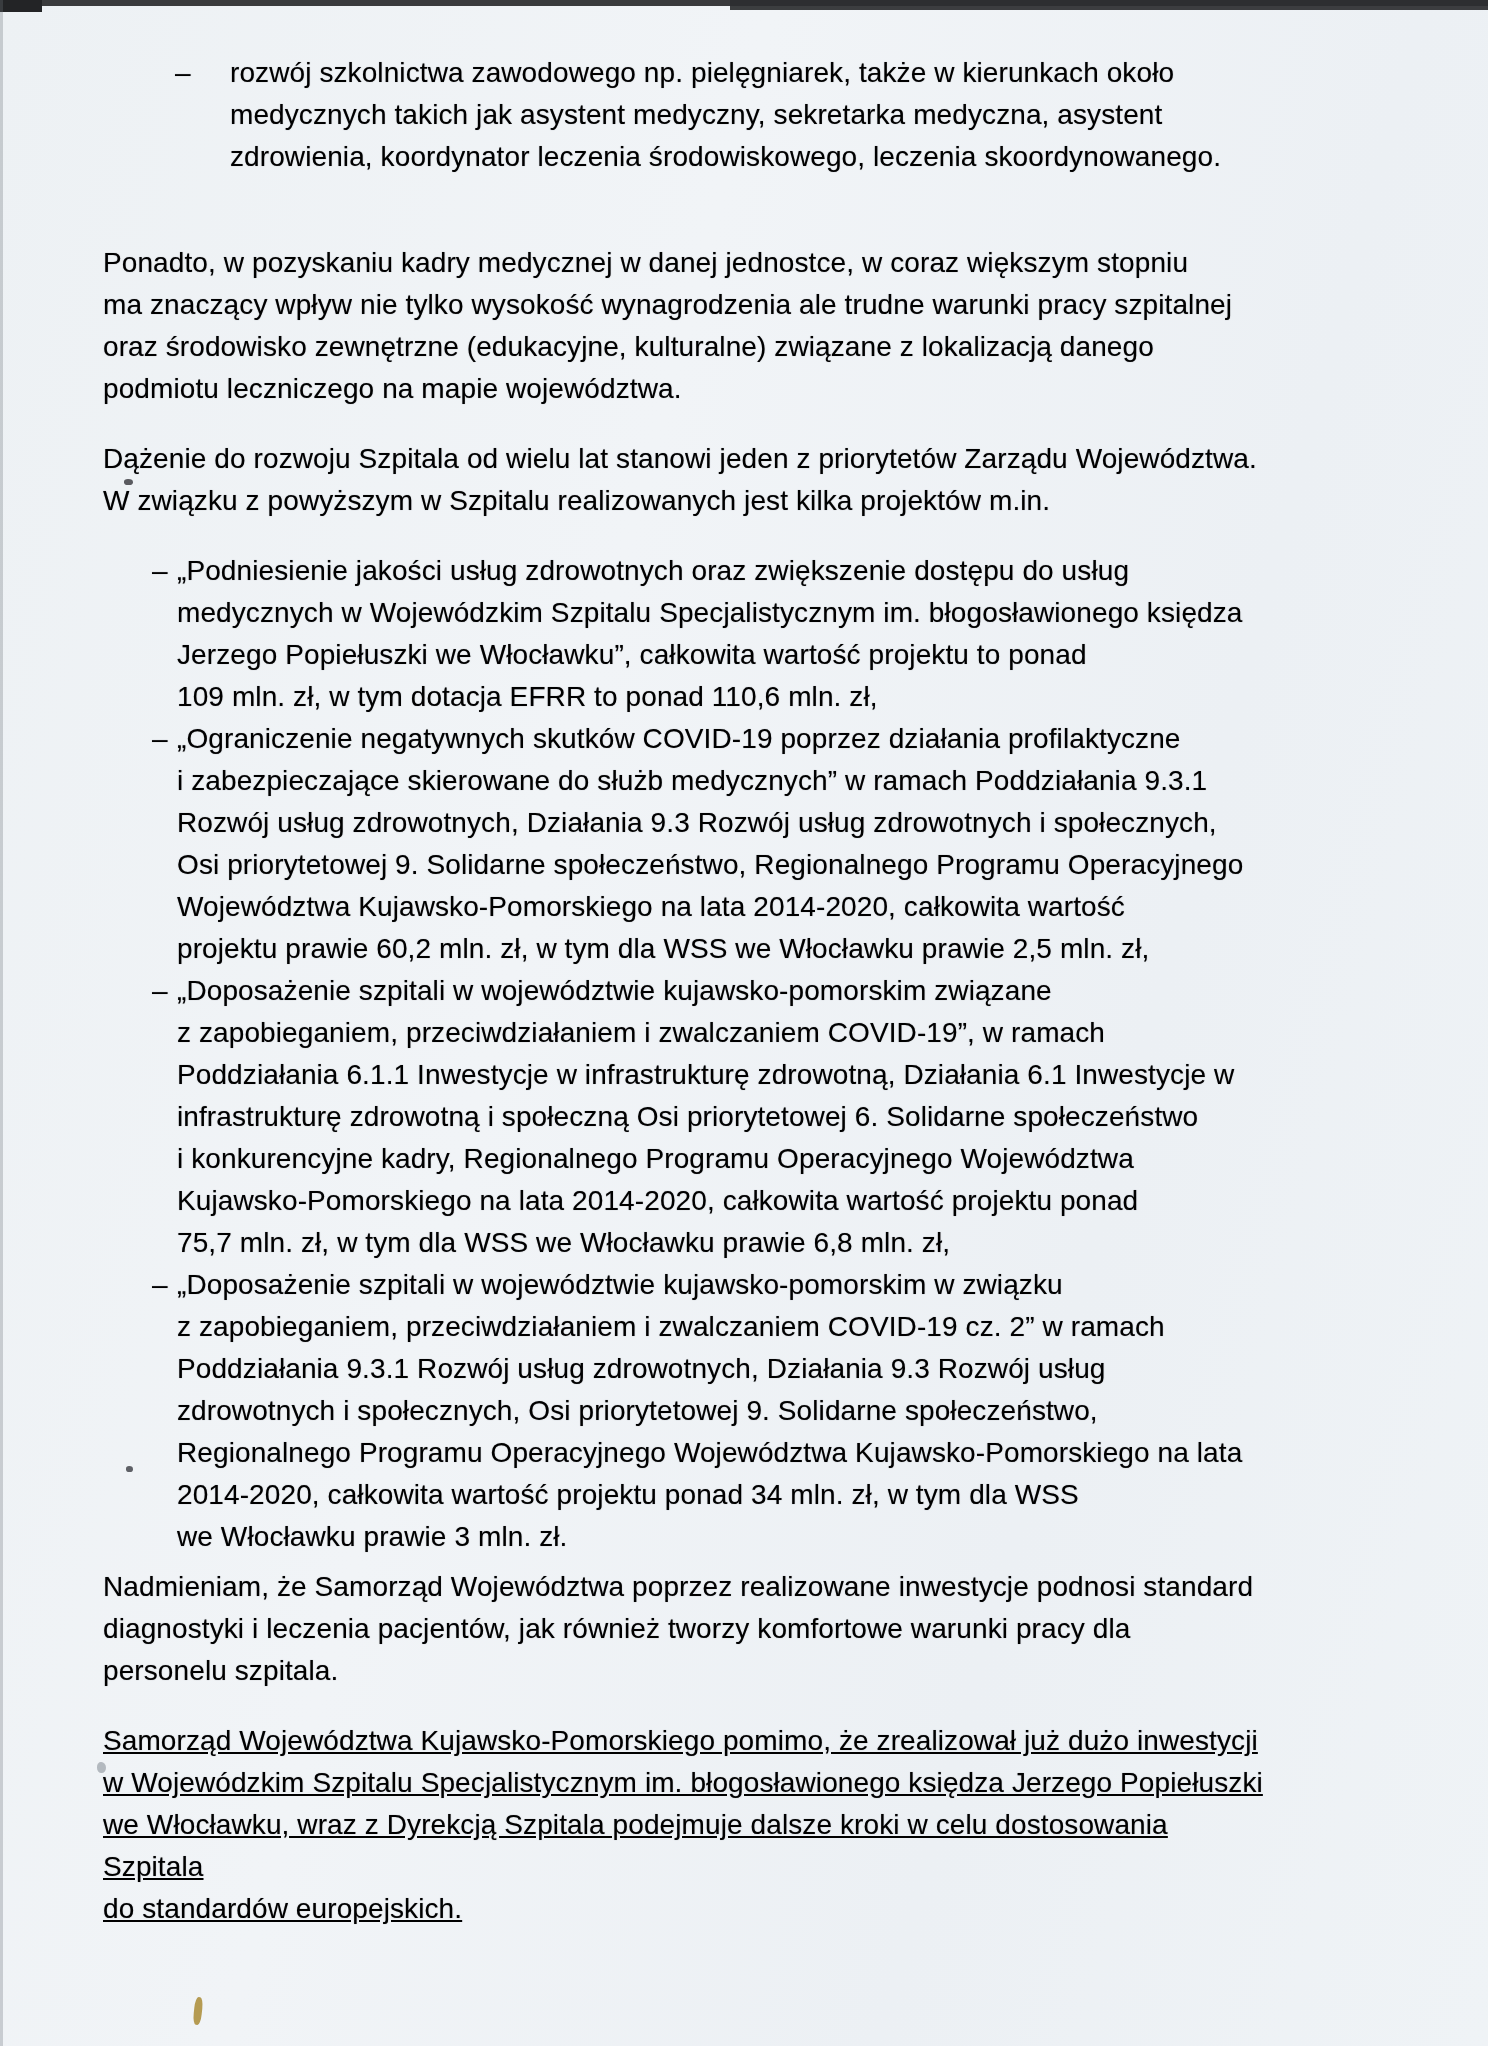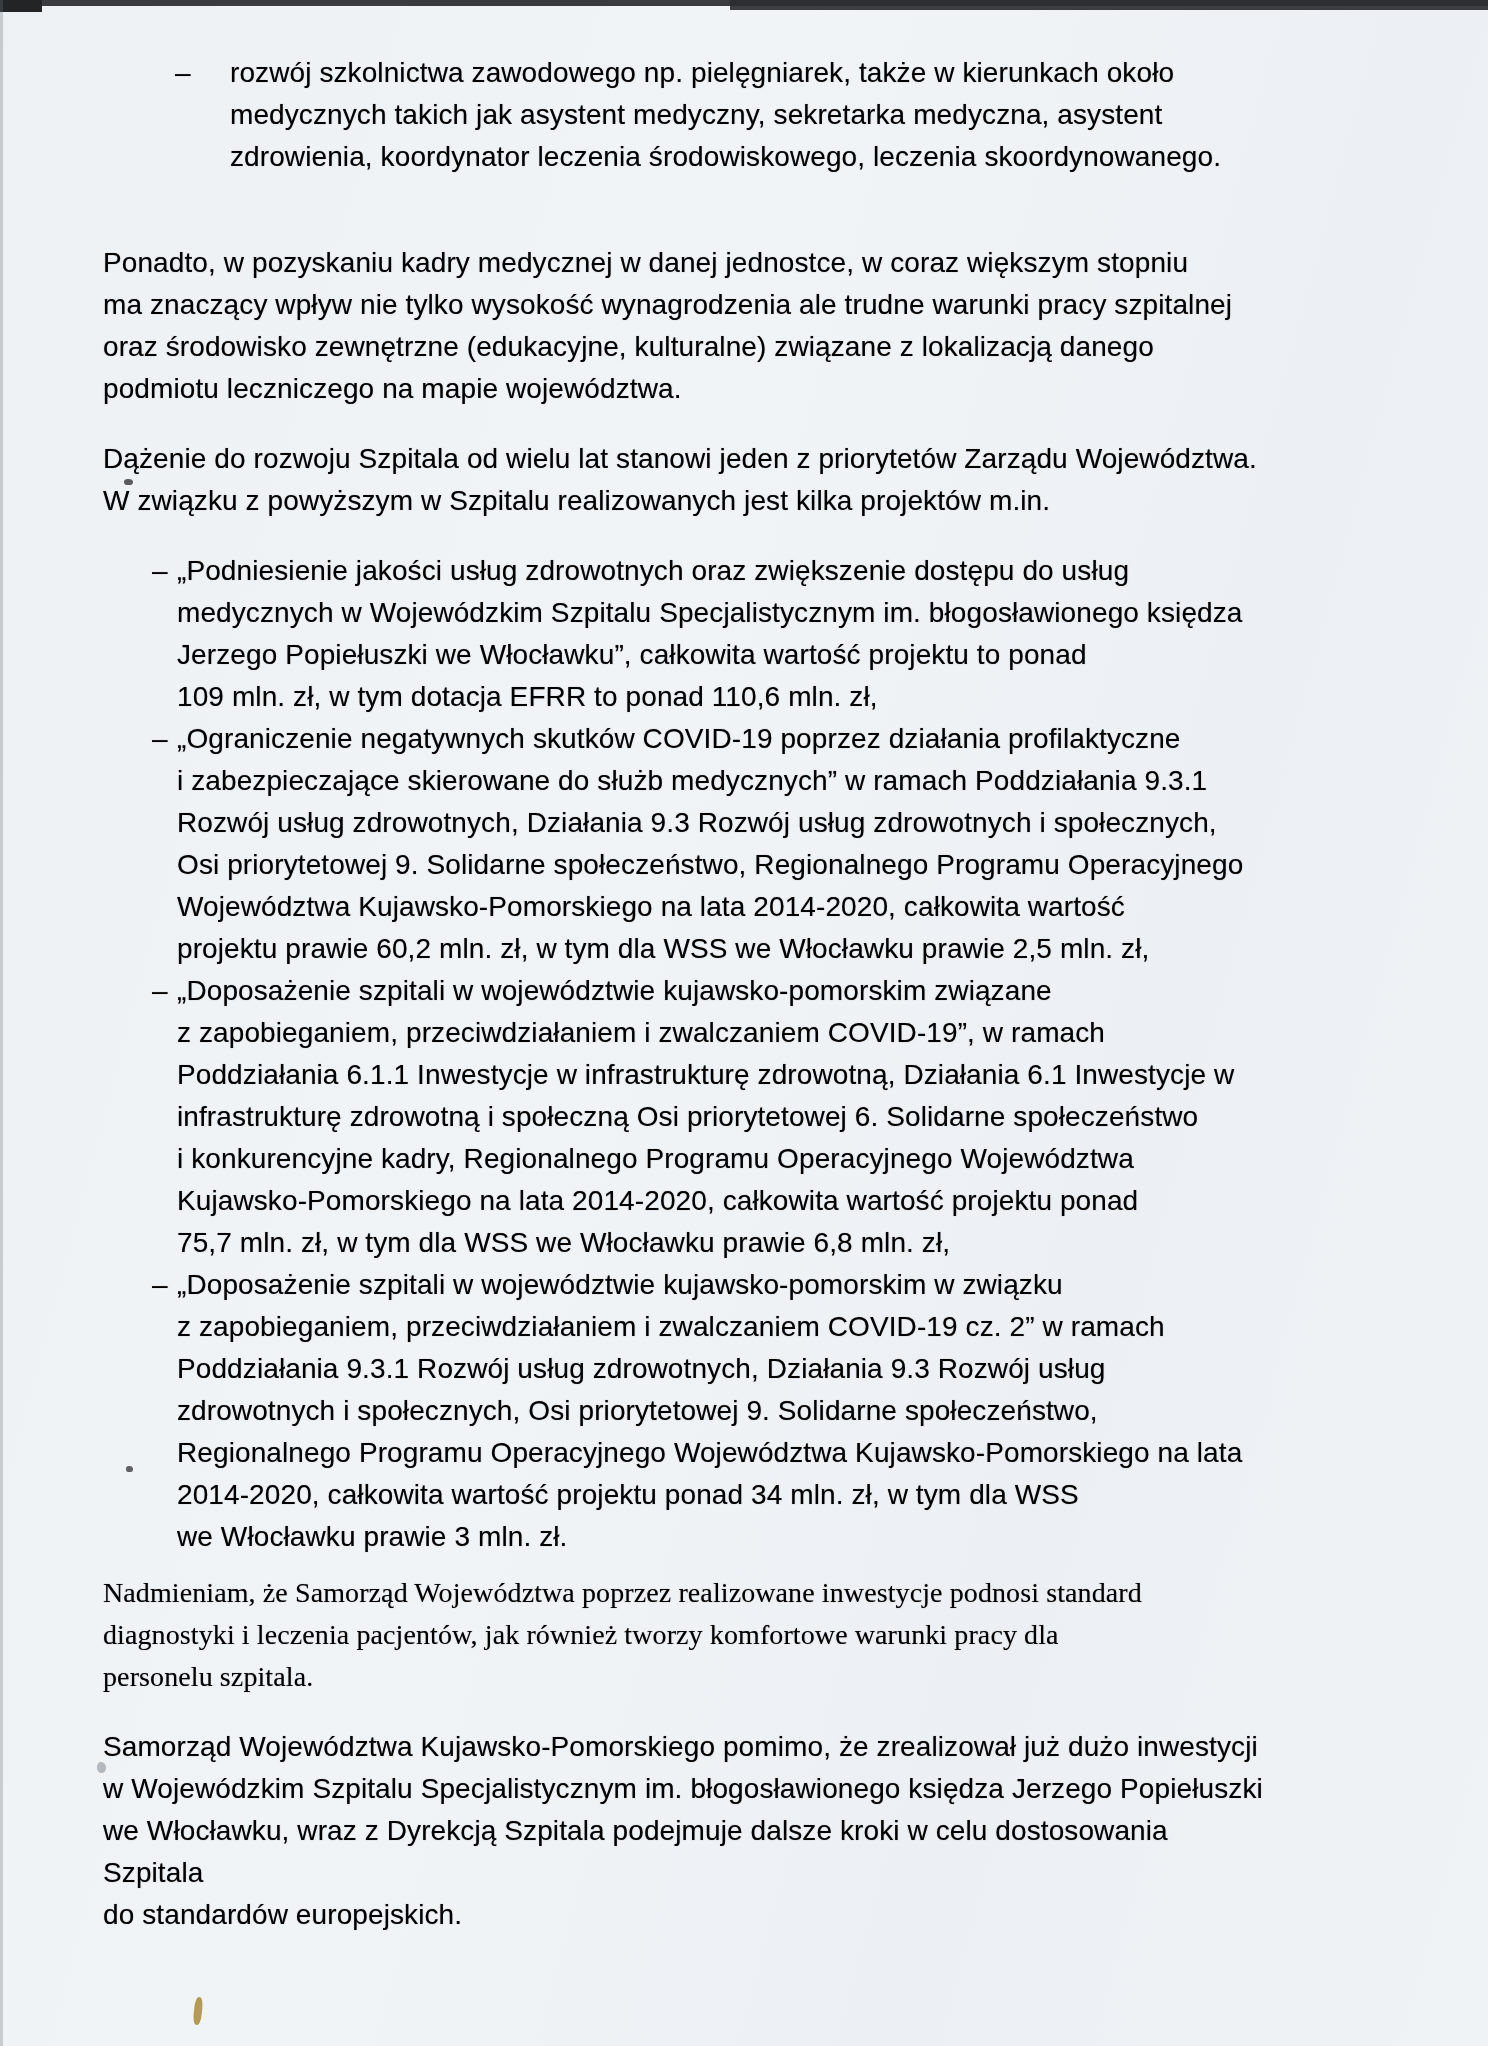--- a/index.html
+++ b/index.html
@@ -30,22 +30,22 @@
     white-space:pre-line;
     text-shadow:0 0 1px rgba(62,62,70,.5);
   }
   .bullet-row{display:flex;align-items:flex-start;}
   .top-bullet{margin-top:6px;}
   .top-bullet .dash{flex:none;width:55px;margin-left:72px;}
   .p-ponadto{margin-top:64px;}
   .p-dazenie{margin-top:6px;}
   .projects{list-style:none;margin:8px 0 0 0;padding:0;}
   .projects .dash{flex:none;width:25px;margin-left:49px;}
-  .p-nadmieniam{margin-top:14px;font-family:Liberation Serif, serif;}
-  .p-samorzad{}
+  .p-nadmieniam{margin-top:8px;}
+  .p-samorzad{text-decoration:underline;}
   .speck{position:absolute;border-radius:45% 55% 50% 50%;}
 </style>
 </head>
 <body>
 
 <div class="page">
 
   <div class="scanbar" style="background:#3a3b3d;"></div>
   <div class="scanbar scanbar-right" style="background:#2d2e30;"></div>
   <div class="scanbar scanbar-left" style="background:#232426;"></div>

